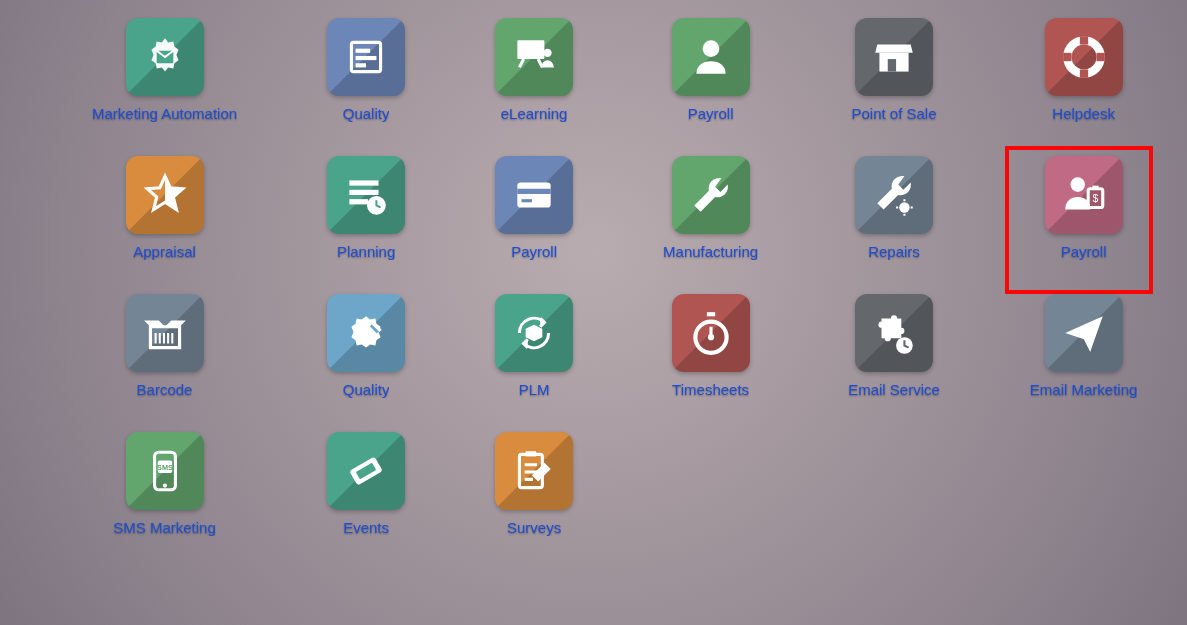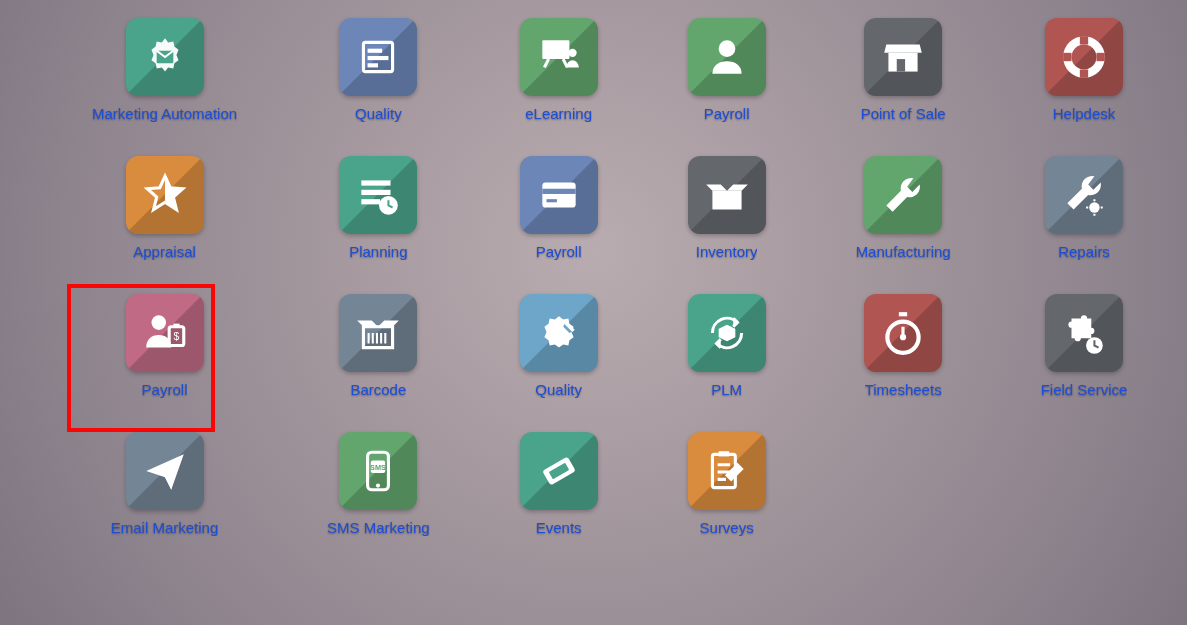--- a/index.html
+++ b/index.html
@@ -117,28 +117,20 @@
     </div>
     <div class="app">
       <div class="tile c-blue">
         <svg width="50" height="50">
           <use href="#ic-card"></use>
         </svg>
       </div>
       <div class="label">Payroll</div>
     </div>
     <div class="app">
-      <div class="tile c-gray">
-        <svg width="50" height="50">
-          <use href="#ic-box-open"></use>
-        </svg>
-      </div>
-      <div class="label">Inventory</div>
-    </div>
-    <div class="app">
       <div class="tile c-green">
         <svg width="50" height="50">
           <use href="#ic-wrench"></use>
         </svg>
       </div>
       <div class="label">Manufacturing</div>
     </div>
     <div class="app">
       <div class="tile c-slate">
         <svg width="50" height="50">
@@ -187,21 +179,21 @@
         </svg>
       </div>
       <div class="label">Timesheets</div>
     </div>
     <div class="app">
       <div class="tile c-gray">
         <svg width="50" height="50">
           <use href="#ic-puzzle-clock"></use>
         </svg>
       </div>
-      <div class="label">Field Service</div>
+      <div class="label">Email Service</div>
     </div>
     <div class="app">
       <div class="tile c-slate">
         <svg width="50" height="50">
           <use href="#ic-paper-plane"></use>
         </svg>
       </div>
       <div class="label">Email Marketing</div>
     </div>
     <div class="app">

